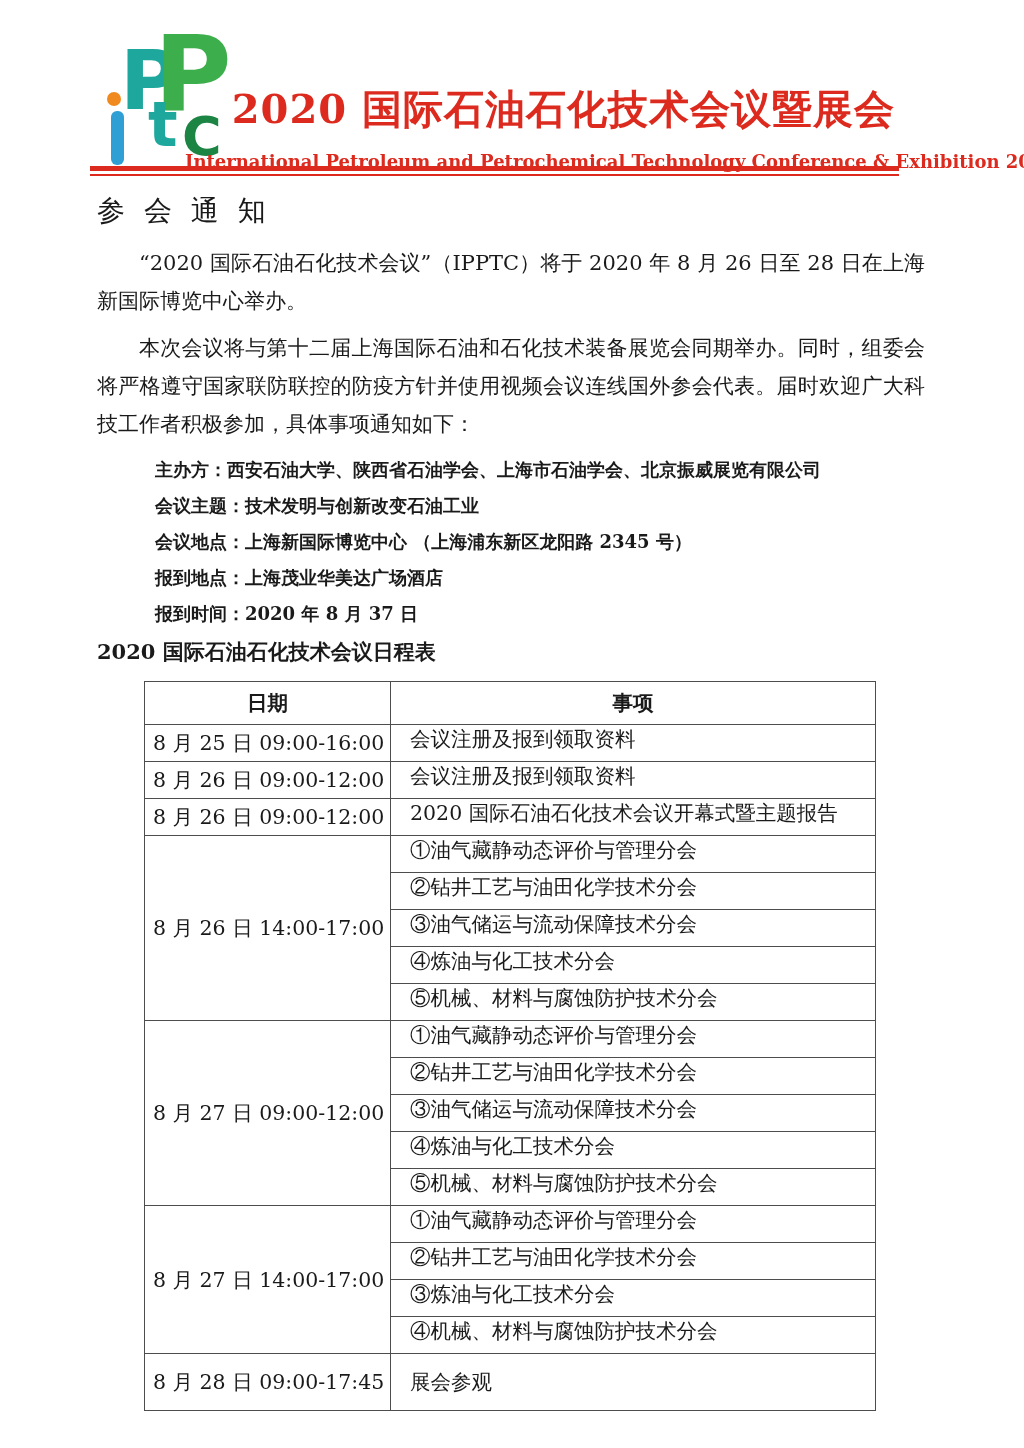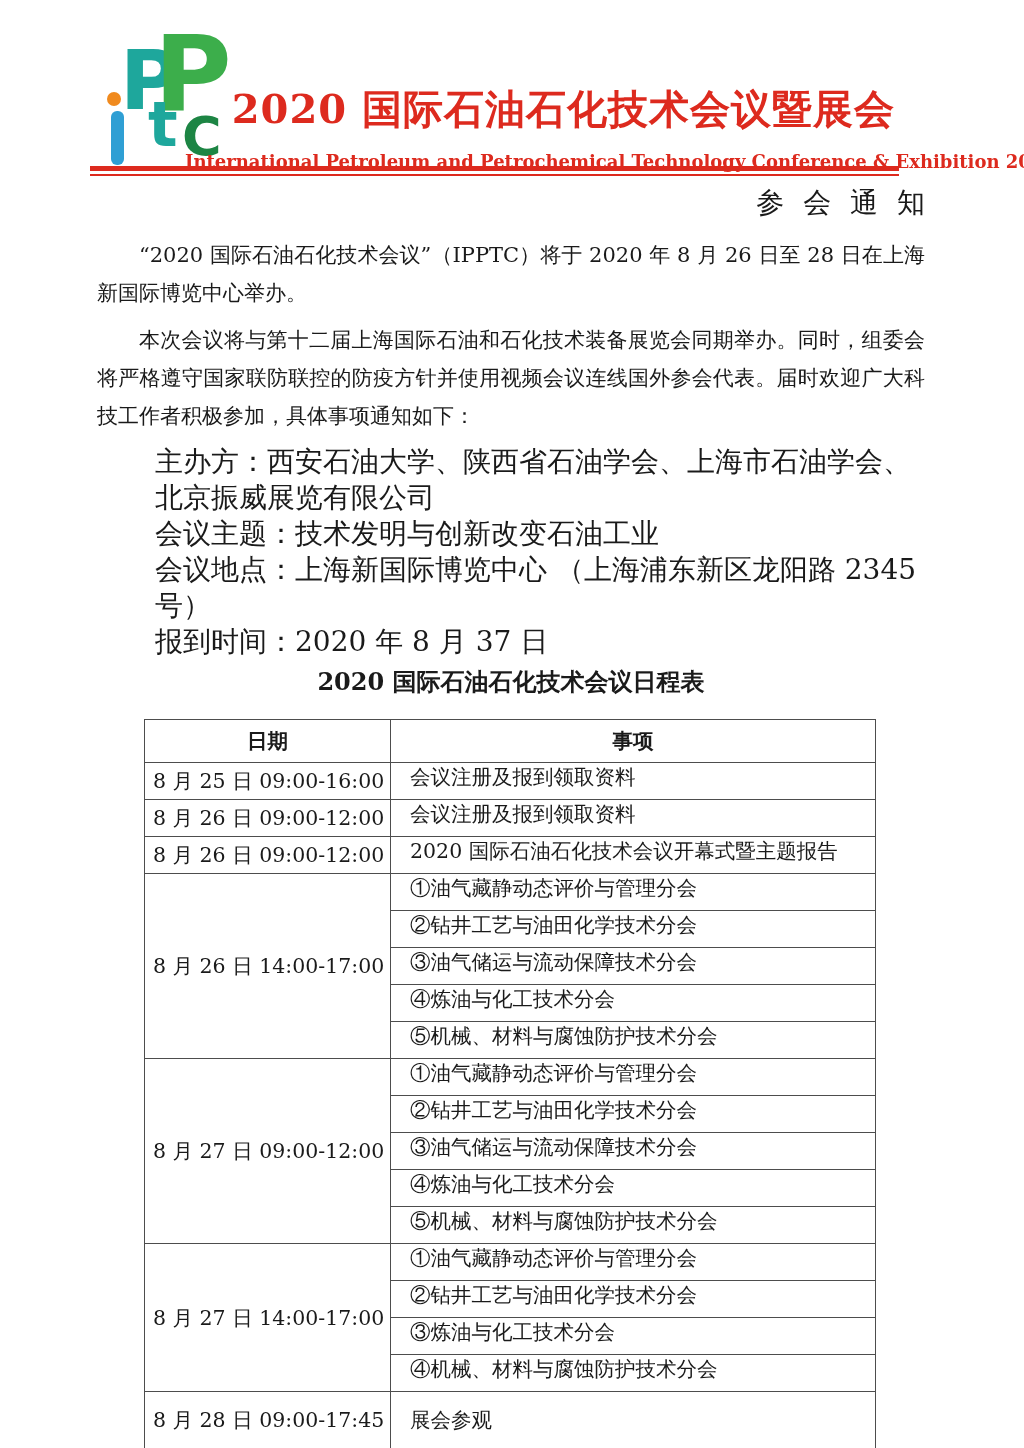--- a/index.html
+++ b/index.html
@@ -46,45 +46,44 @@
   .rule {
     position: absolute; left: 90px; top: 166px; width: 809px;
     height: 3px;
     border-top: 5px solid #dd2a1e;
     border-bottom: 2px solid #dd2a1e;
   }
 
   
   .content { margin: 0 99px 0 97px; }
   .notice-title {
-    margin-top: 16px;
-    text-align: right;
+    margin-top: 24px;
+    text-align: left;
     font-size: 28px;
     word-spacing: 10px;
   }
   .paragraphs { margin-top: 14px; }
   .paragraphs p {
     margin: 9px 0;
     font-size: 21px;
     line-height: 38px;
     text-align: justify;
     text-indent: 2em;
   }
   .details { list-style: none; margin: 8px 0 0 0; padding: 0 0 0 58px; }
-  .details li { font-size: 28px; line-height: 36px; white-space: pre-wrap; }
+  .details li { font-size: 18px; line-height: 36px; white-space: pre-wrap; font-weight: bold; }
 
   .schedule-title {
     margin-top: 6px;
-    text-align: center;
-    font-size: 24px; font-weight: bold;
+    font-size: 21px; font-weight: bold;
   }
 
   table.schedule {
     margin-left: 47px;
-    margin-top: 21px;
+    margin-top: 15px;
     width: 732px;
     border-collapse: collapse;
     table-layout: fixed;
   }
   .schedule th, .schedule td { border: 1px solid #4d4d4d; font-size: 20.5px; }
   .schedule th { font-weight: bold; text-align: center; padding: 7px 0; }
   .col-date { width: 245px; }
   .schedule td.date-cell { padding: 3px 4px 3px 8px; vertical-align: middle; white-space: pre-wrap; }
   .schedule td.item-cell { padding: 3px 4px 10px 19px; line-height: 23px; }
   .schedule tr.tall td { padding-top: 14px; padding-bottom: 14px; }
@@ -124,20 +123,21 @@
 
     <div class="paragraphs">
       <p>“2020 国际石油石化技术会议”（IPPTC）将于 2020 年 8 月 26 日至 28 日在上海新国际博览中心举办。</p>
       <p>本次会议将与第十二届上海国际石油和石化技术装备展览会同期举办。同时，组委会将严格遵守国家联防联控的防疫方针并使用视频会议连线国外参会代表。届时欢迎广大科技工作者积极参加，具体事项通知如下：</p>
     </div>
 
     <ul class="details">
         <li>主办方：西安石油大学、陕西省石油学会、上海市石油学会、北京振威展览有限公司</li>
         <li>会议主题：技术发明与创新改变石油工业</li>
         <li>会议地点：上海新国际博览中心 （上海浦东新区龙阳路 2345 号）</li>
+        <li>报到地点：上海茂业华美达广场酒店</li>
         <li>报到时间：2020 年 8 月 37 日</li>
       </ul>
 
     <div class="schedule-title">2020 国际石油石化技术会议日程表</div>
 
     <table class="schedule">
       <thead>
         <tr>
           <th class="col-date">日期</th>
           <th>事项</th>

